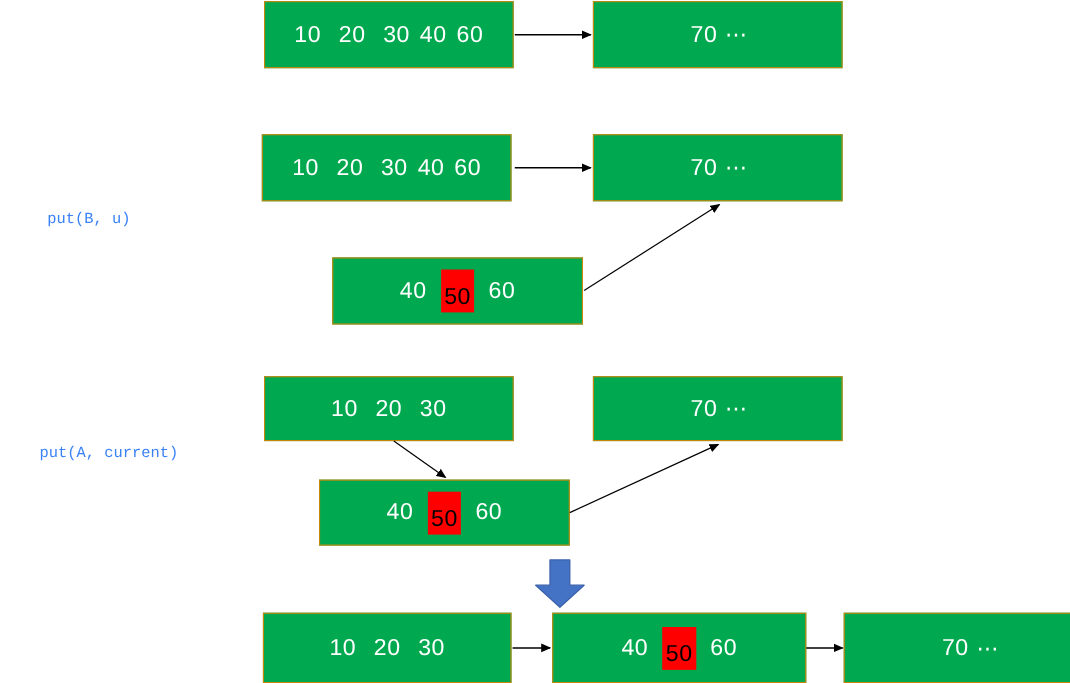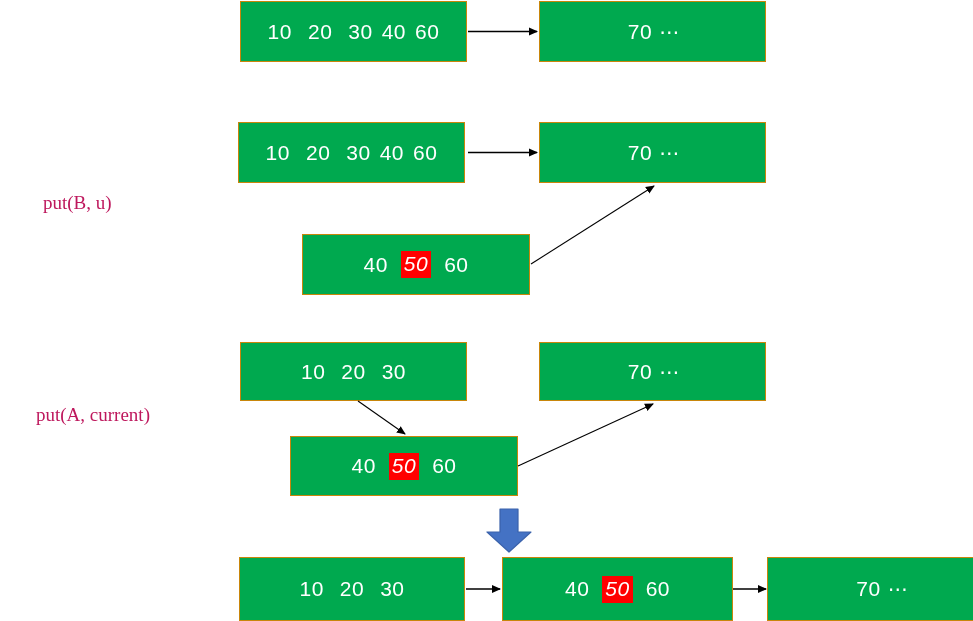--- a/index.html
+++ b/index.html
@@ -45,36 +45,35 @@
     display: flex;
     align-items: center;
   }
   .node .cell {
     padding: 0 3px;
   }
   .node .cell.gap-wide { margin-right: 10px; }
   .node .cell.gap-small { margin-right: 3px; }
   .node .cell.hl {
     background: #FF0000;
-    color: #ffffff;
-    padding: 1px 3px 2px 3px;
-    font-style: italic;
+    color: #000000;
+    padding: 13px 3px 2px 3px;
   }
   .node .ellipsis {
     font-size: 20px;
     padding-left: 4px;
     letter-spacing: 1px;
   }
 
   
   .side-label {
     position: absolute;
-    font-size: 19px;
-    color: #be185d;
-    font-family: Liberation Serif, serif;
+    font-size: 14px;
+    color: #3b82f6;
+    font-family: Liberation Mono, monospace;
     white-space: nowrap;
     z-index: 3;
   }
 
   
   #arrows {
     position: absolute;
     left: 0;
     top: 0;
     width: 973px;

